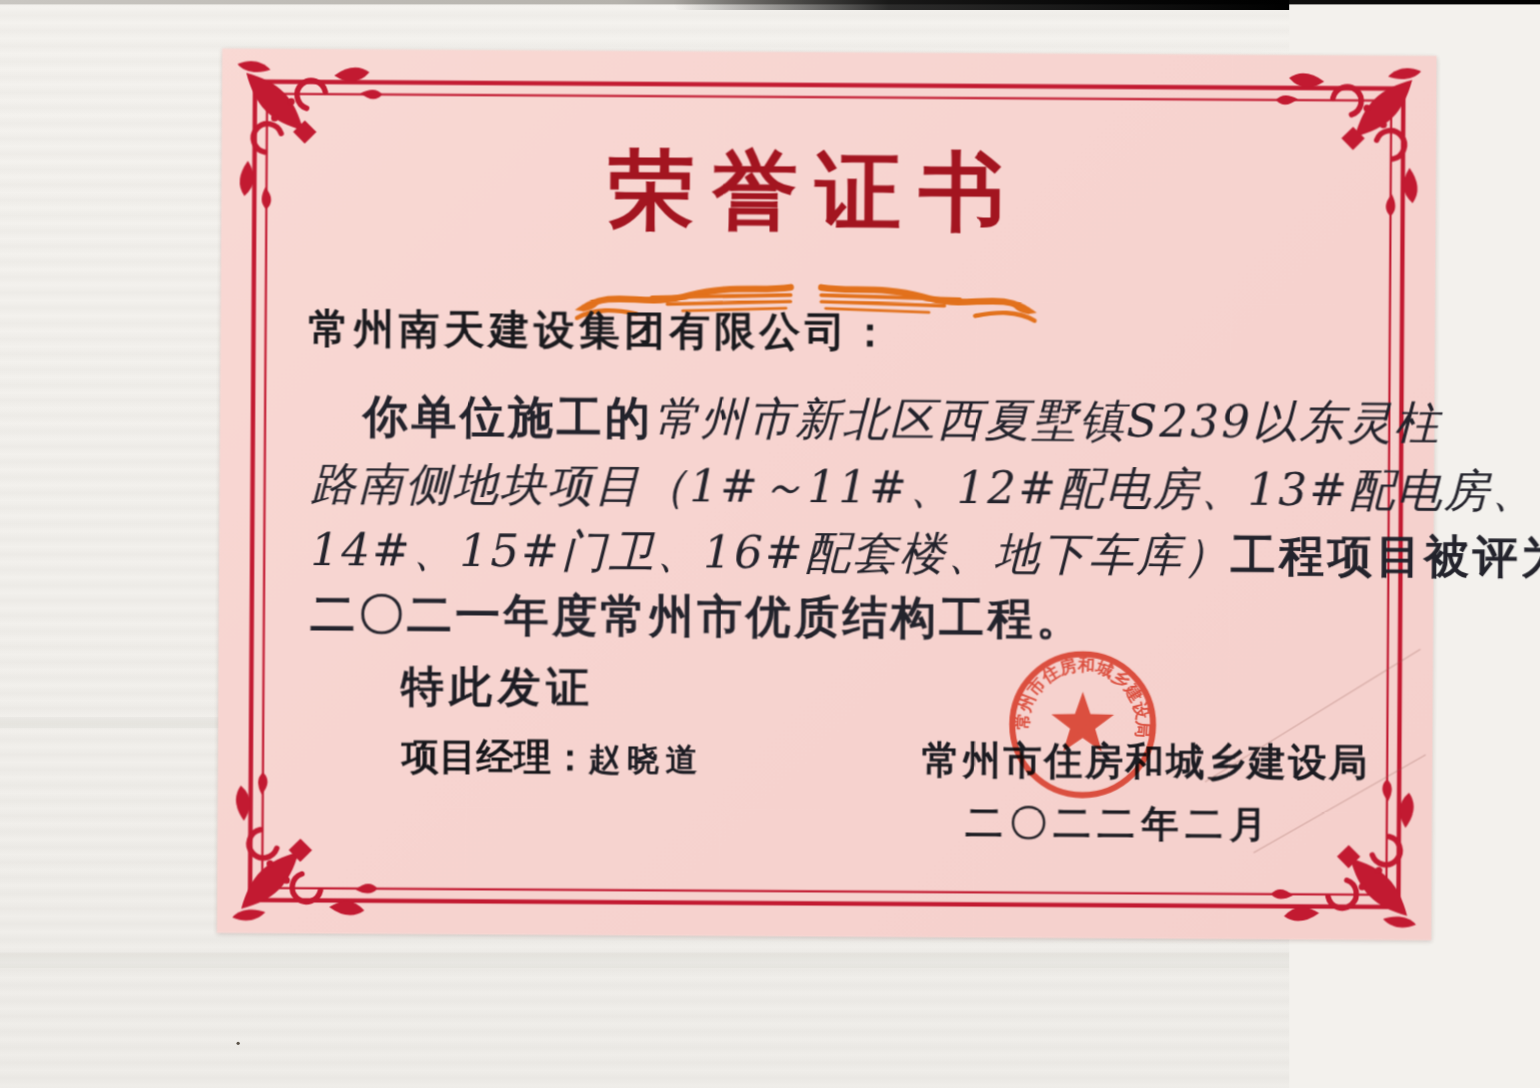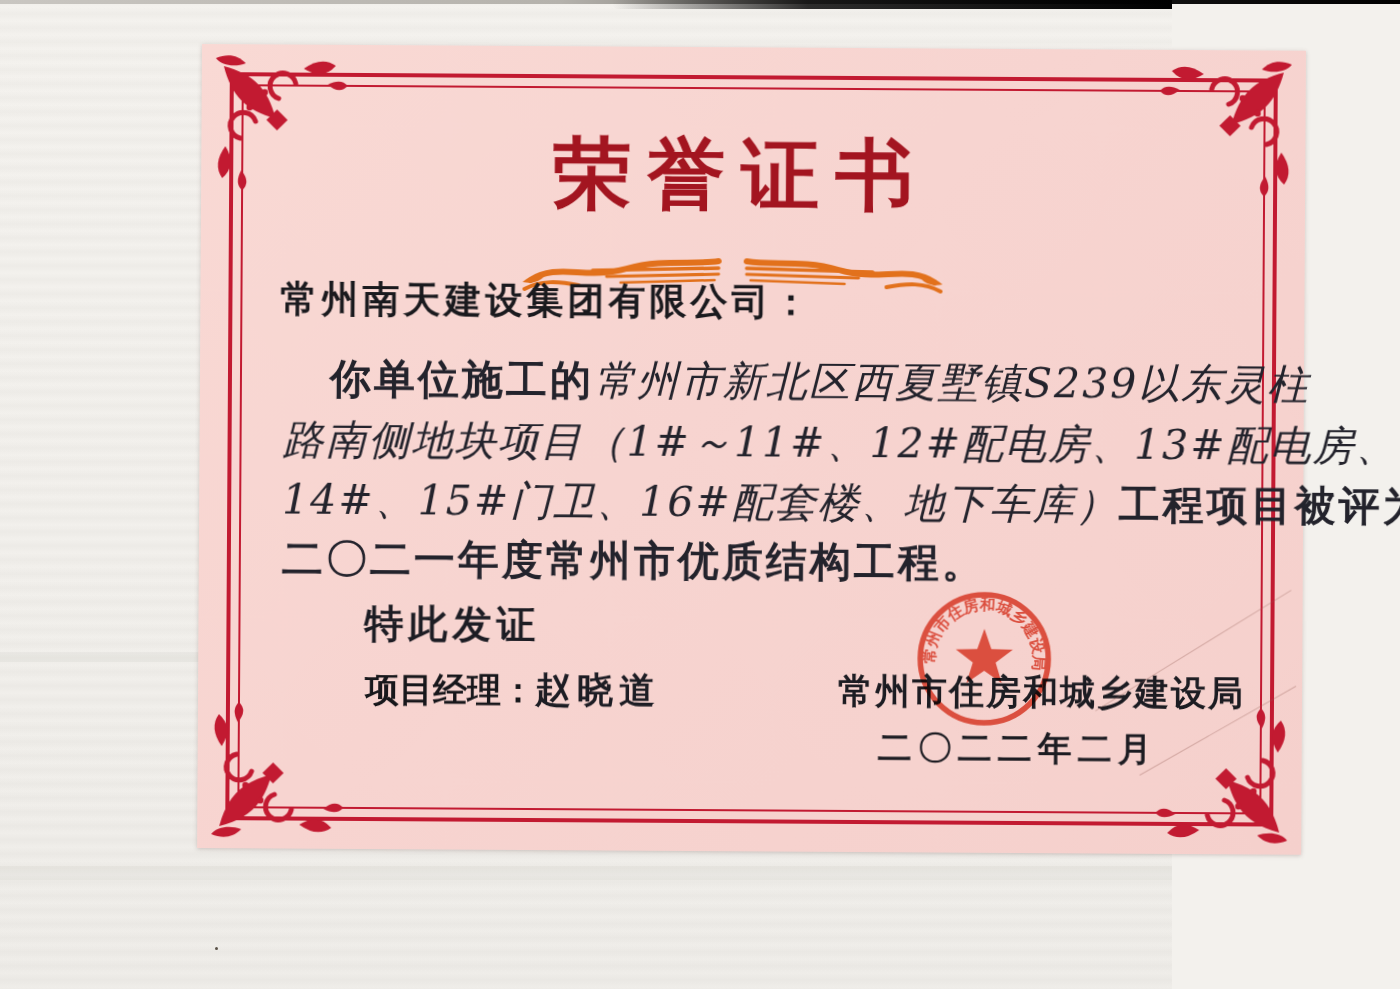--- a/index.html
+++ b/index.html
@@ -59,21 +59,21 @@
   .l2{left:83px;top:375px;}
   .l3{left:83px;top:435px;}
   .l4{left:83px;top:494px;}
   .closing{
     position:absolute;left:166px;top:552px;
     font-family:"Liberation Serif",serif;font-weight:700;
     font-size:39px;color:#1d1d24;letter-spacing:5px;
   }
   .signature{position:absolute;left:167px;top:620px;white-space:nowrap;}
   .signature .label{font-family:"Liberation Sans",sans-serif;font-weight:700;font-size:34px;color:#17171b;}
-  .signature .name{font-family:"Liberation Serif",serif;font-weight:600;font-size:36px;color:#1d1d24;letter-spacing:6px;}
+  .signature .name{font-family:"Liberation Serif",serif;font-weight:600;font-size:29px;color:#1d1d24;letter-spacing:6px;}
   .right-block{position:absolute;left:640px;top:620px;width:360px;text-align:center;}
   .issuer{
     font-family:"Liberation Serif",serif;font-weight:700;
     font-size:35px;color:#1c1c22;letter-spacing:2px;white-space:nowrap;
   }
   .cert-date{
     margin-top:10px;
     font-family:"Liberation Serif",serif;font-weight:700;
     font-size:34px;color:#1c1c22;letter-spacing:6px;white-space:nowrap;
   }

